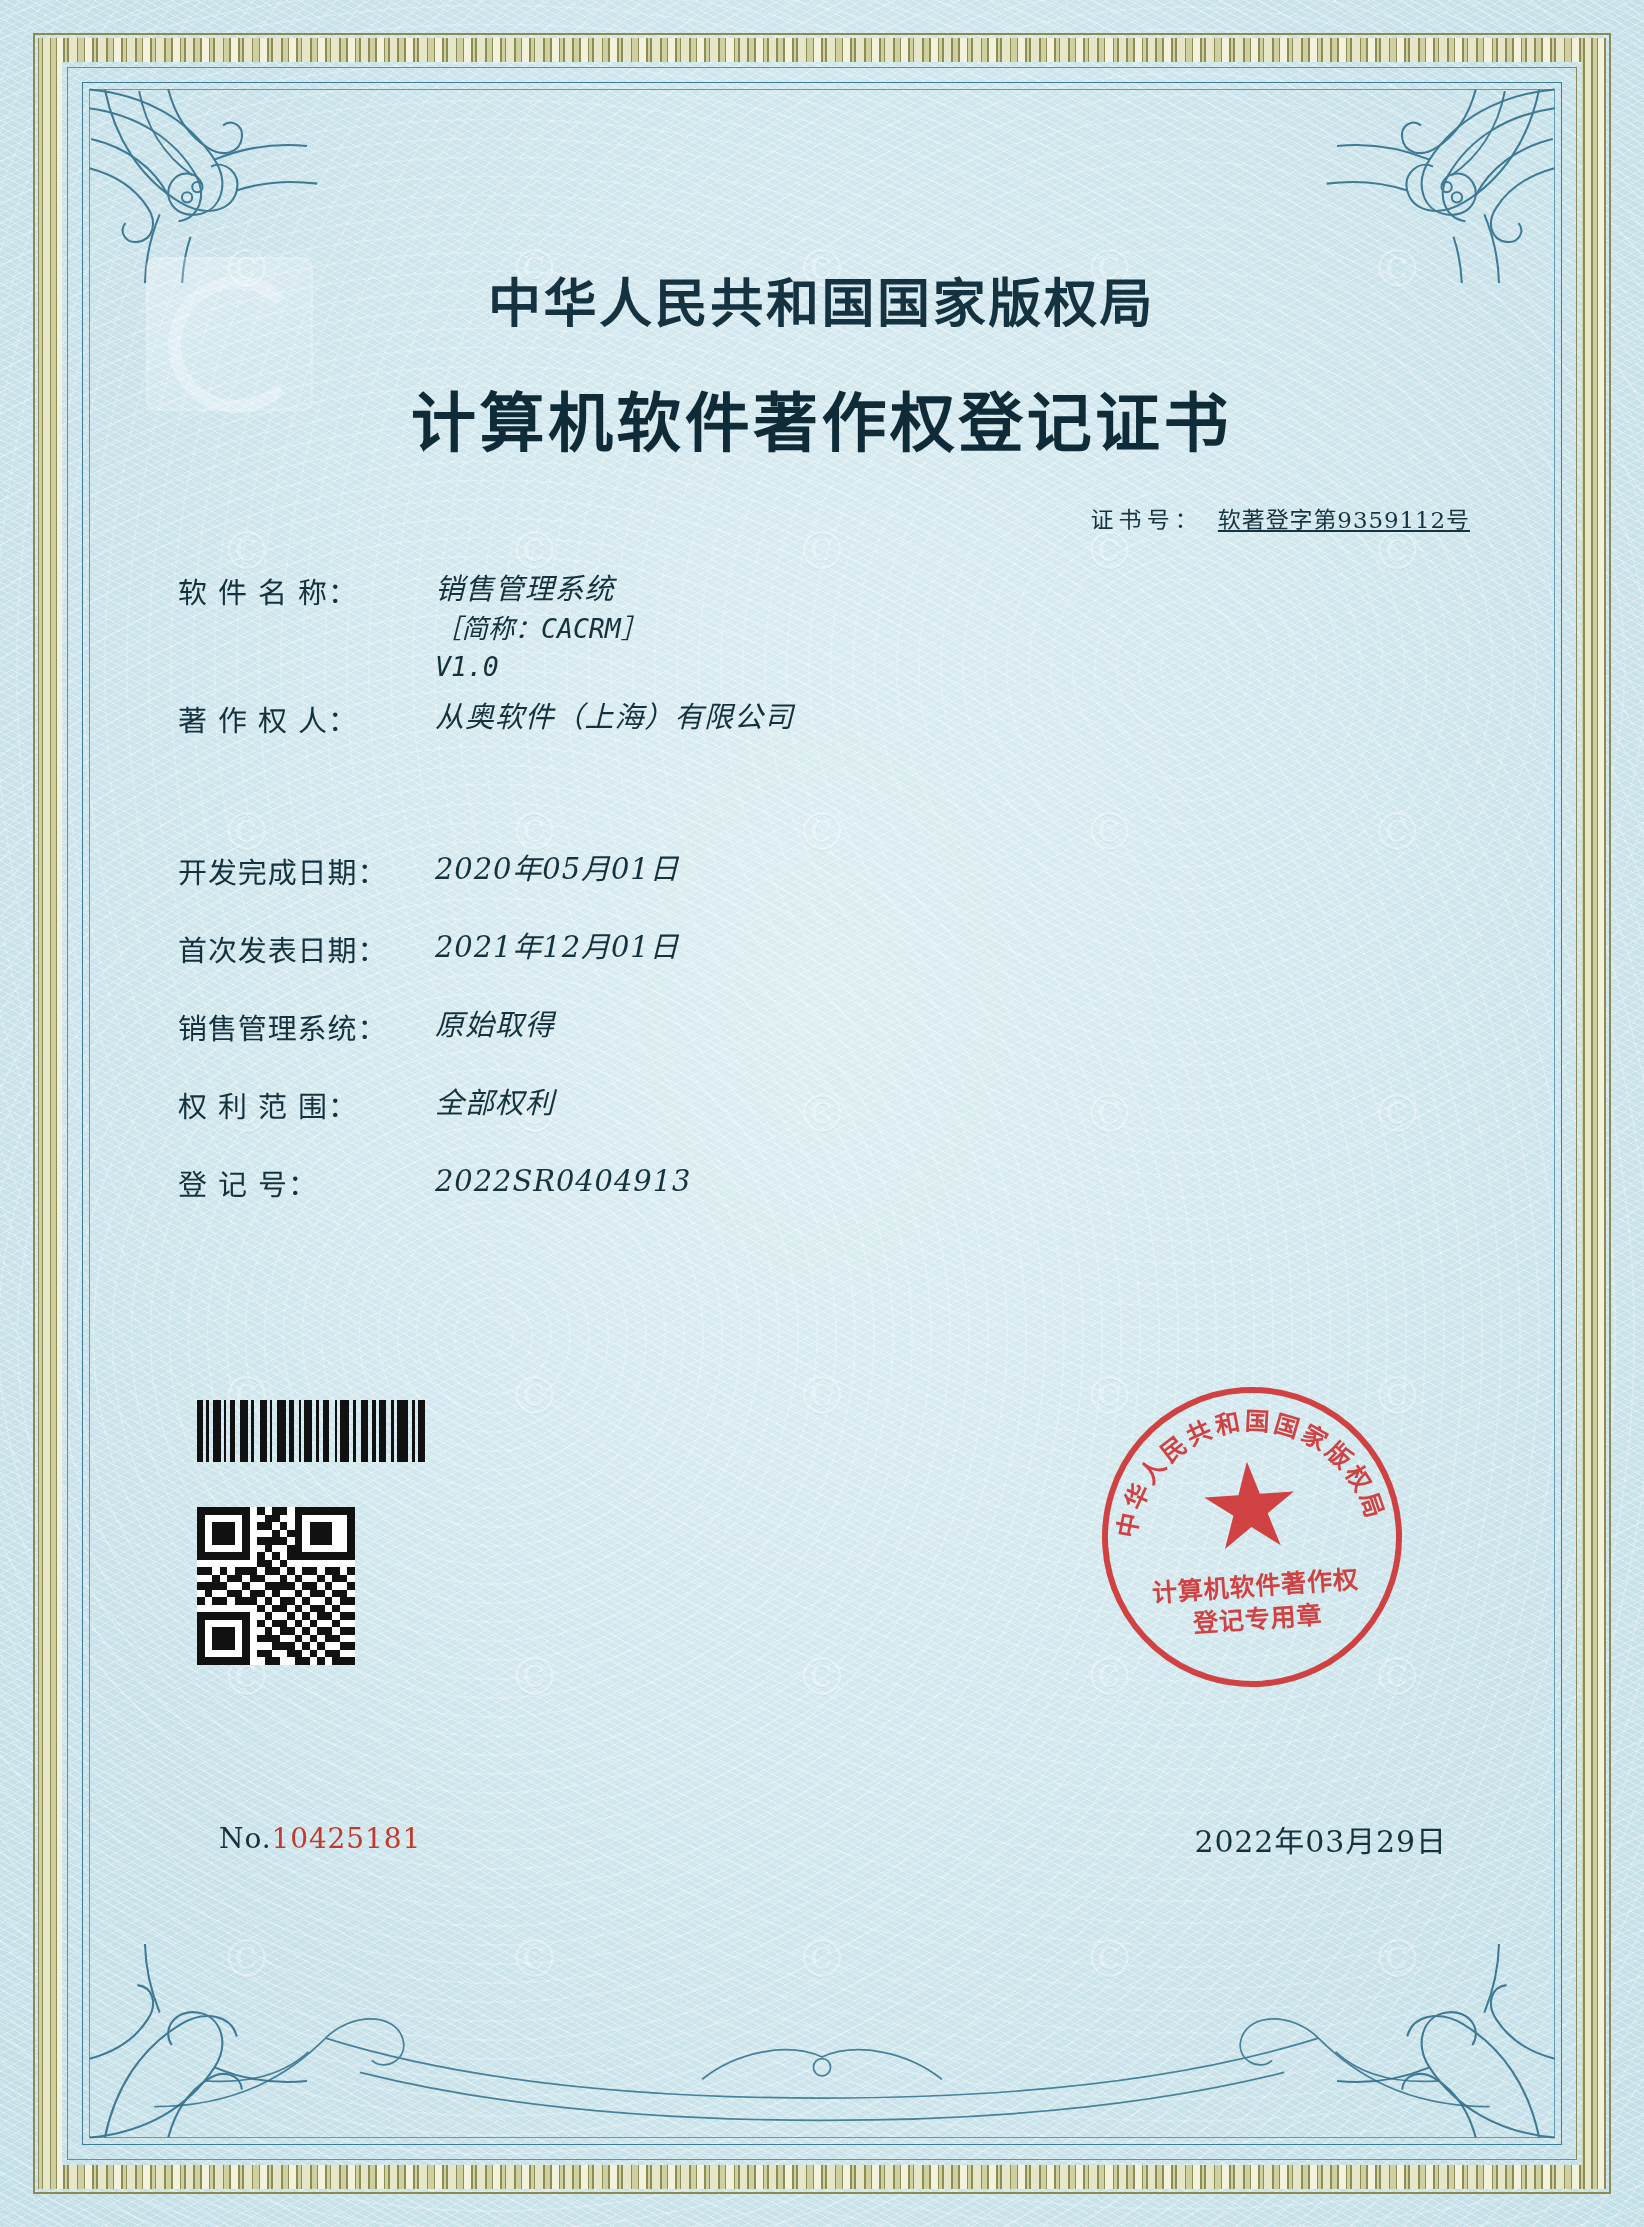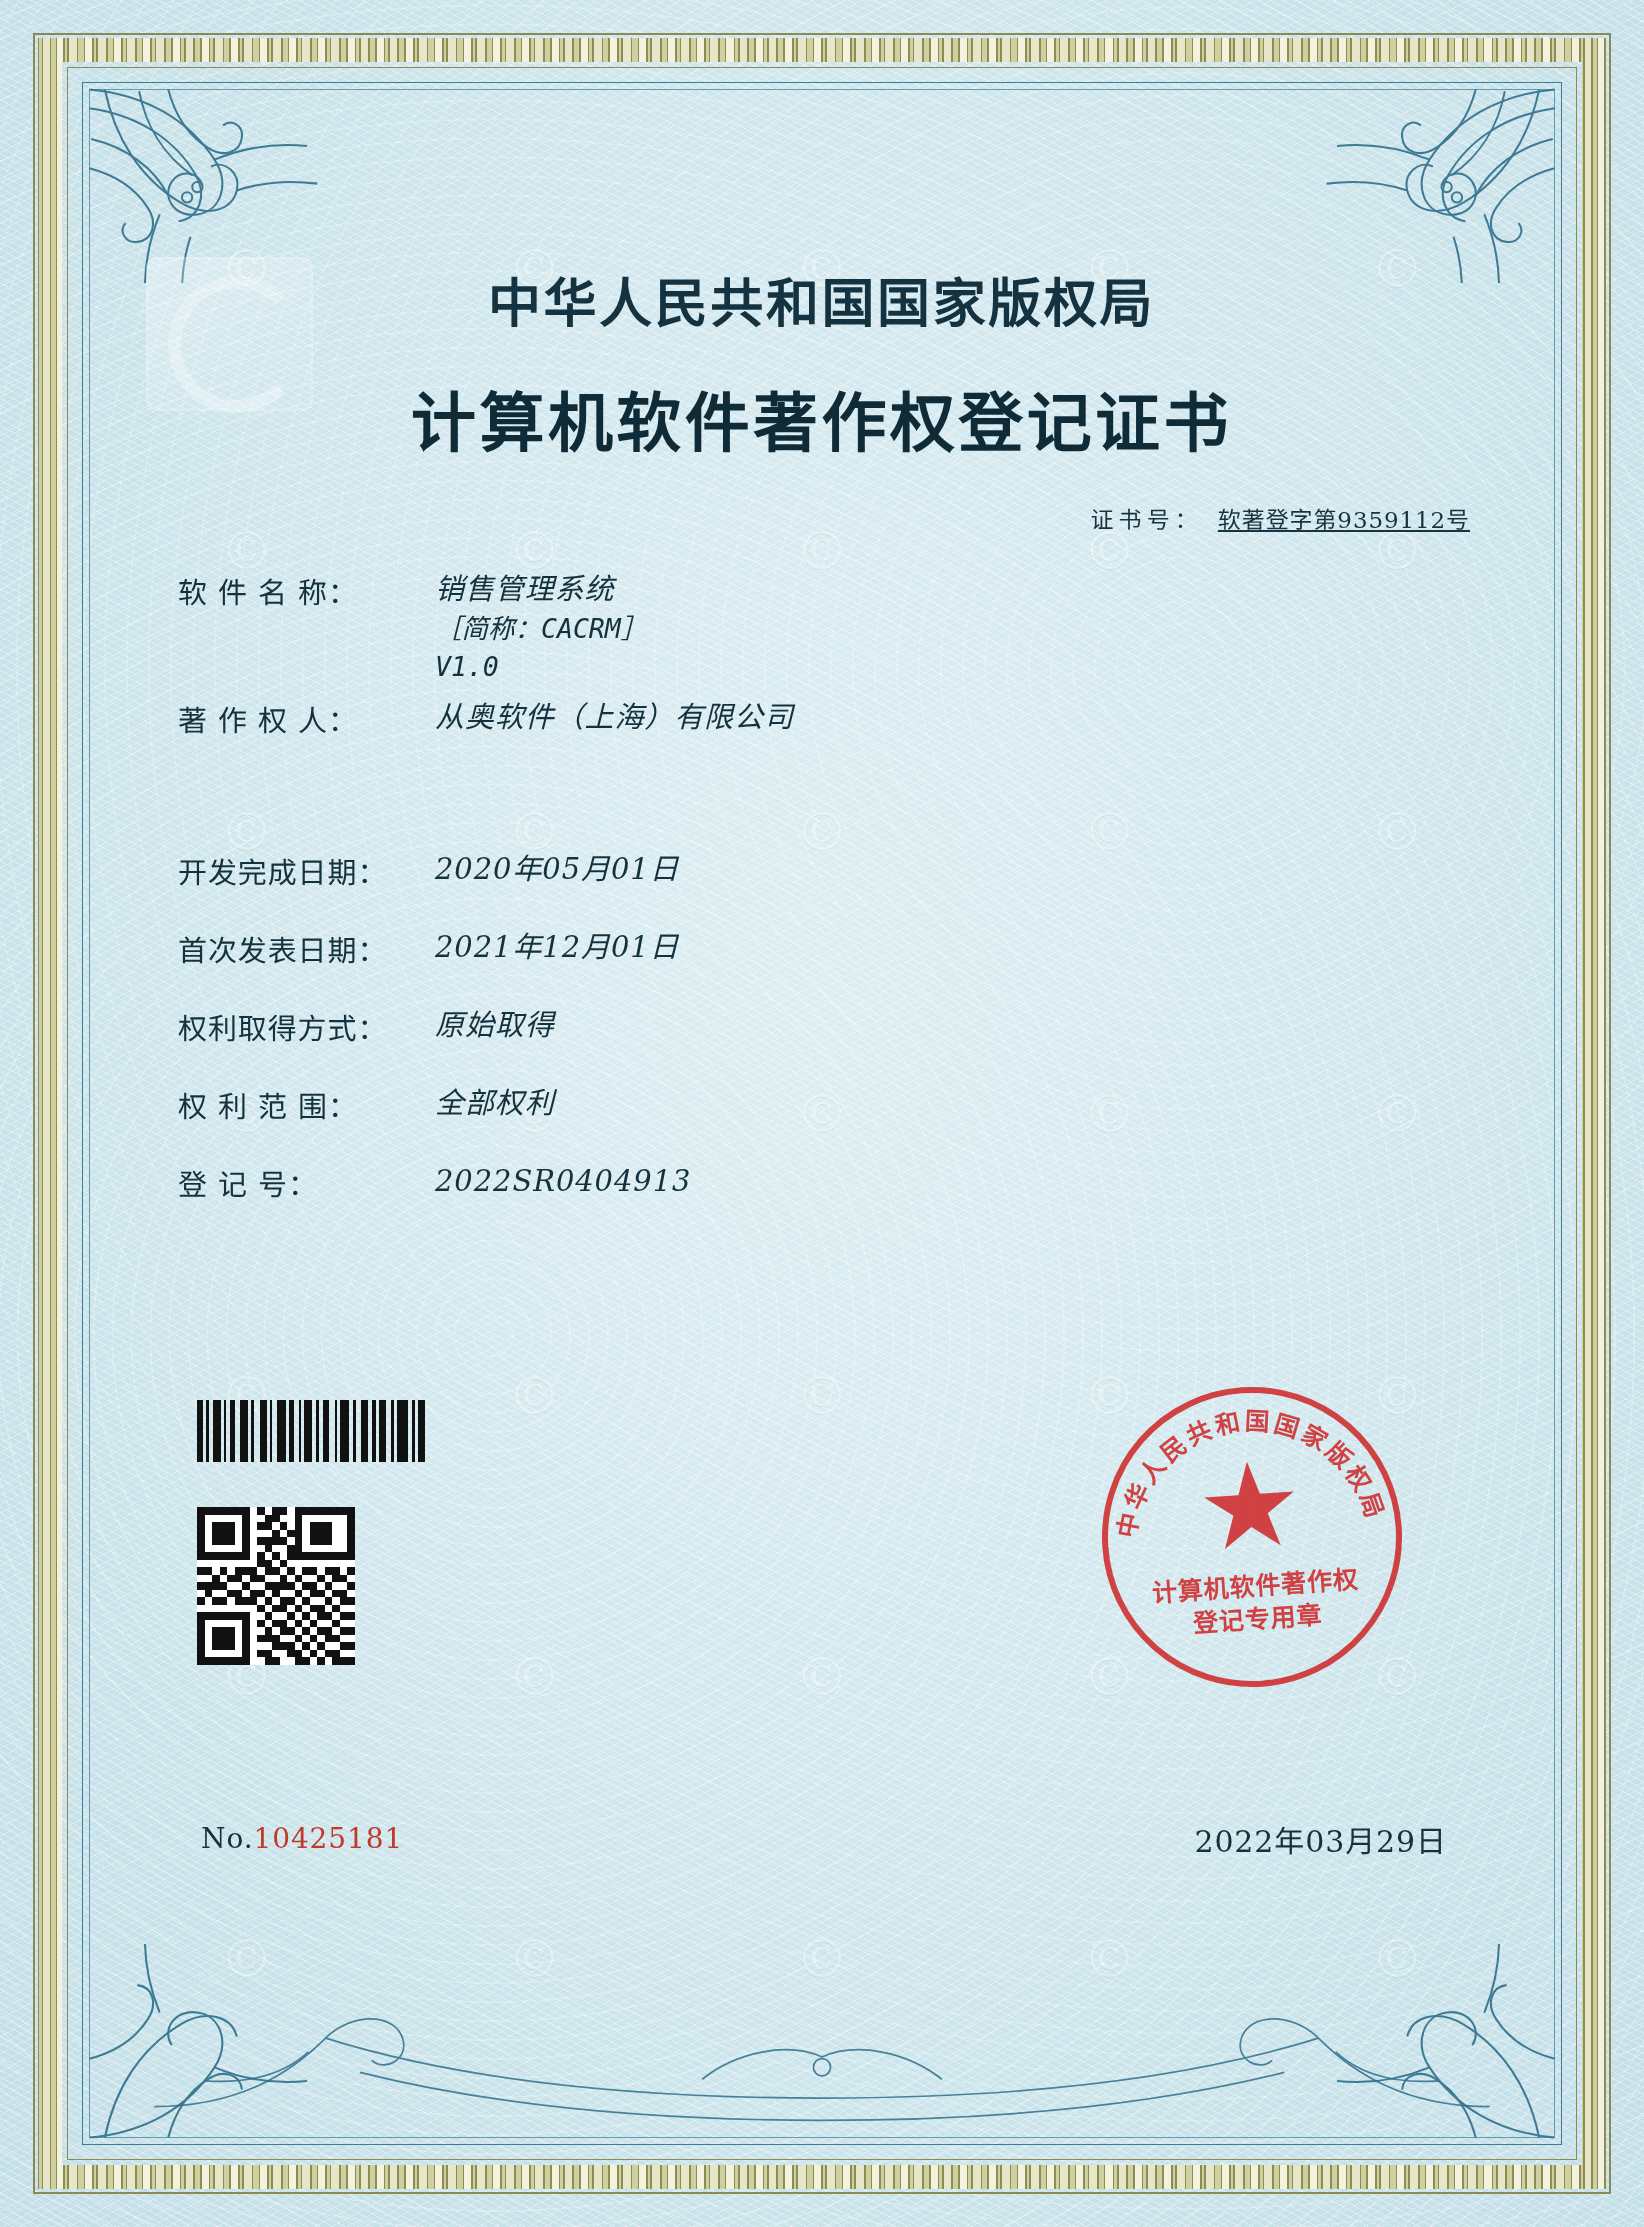--- a/index.html
+++ b/index.html
@@ -273,21 +273,21 @@
     text-align: center;
     font-size: 25px;
     line-height: 1.3;
     font-weight: 700;
     letter-spacing: 0.9px;
   }
 
   
   .footer-no {
     position: absolute;
-    left: 201px;
+    left: 219px;
     top: 1822px;
     font-size: 28px;
     color: #14313e;
     letter-spacing: 0.9px;
   }
   .footer-no .num { color: #c0392b; font-family: "DejaVu Serif", serif; }
   .footer-date {
     position: absolute;
     right: 197px;
     top: 1817px;
@@ -471,21 +471,21 @@
         <div class="field-label sp-none">开发完成日期：</div>
         <div class="field-value">2020年05月01日</div>
       </div>
 
       <div class="field-row loose">
         <div class="field-label sp-none">首次发表日期：</div>
         <div class="field-value">2021年12月01日</div>
       </div>
 
       <div class="field-row loose">
-        <div class="field-label sp-none">权利取得方式：</div>
+        <div class="field-label sp-none">销售管理系统：</div>
         <div class="field-value">原始取得</div>
       </div>
 
       <div class="field-row loose">
         <div class="field-label sp-none">权 利 范 围：</div>
         <div class="field-value">全部权利</div>
       </div>
 
       <div class="field-row">
         <div class="field-label sp-none">登 记 号：</div>

